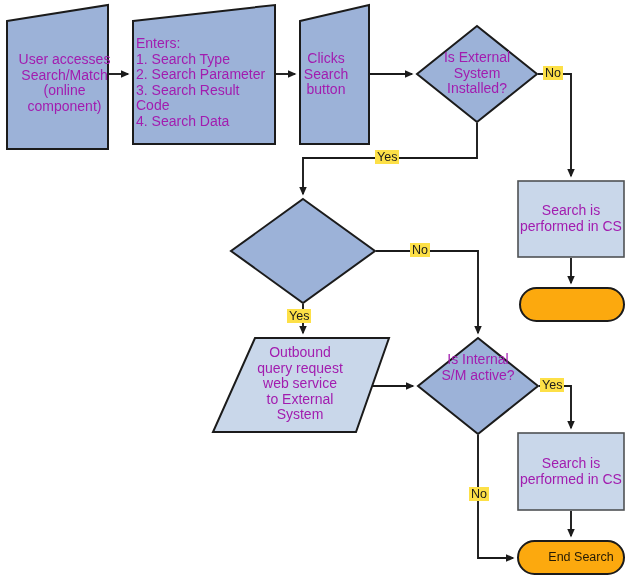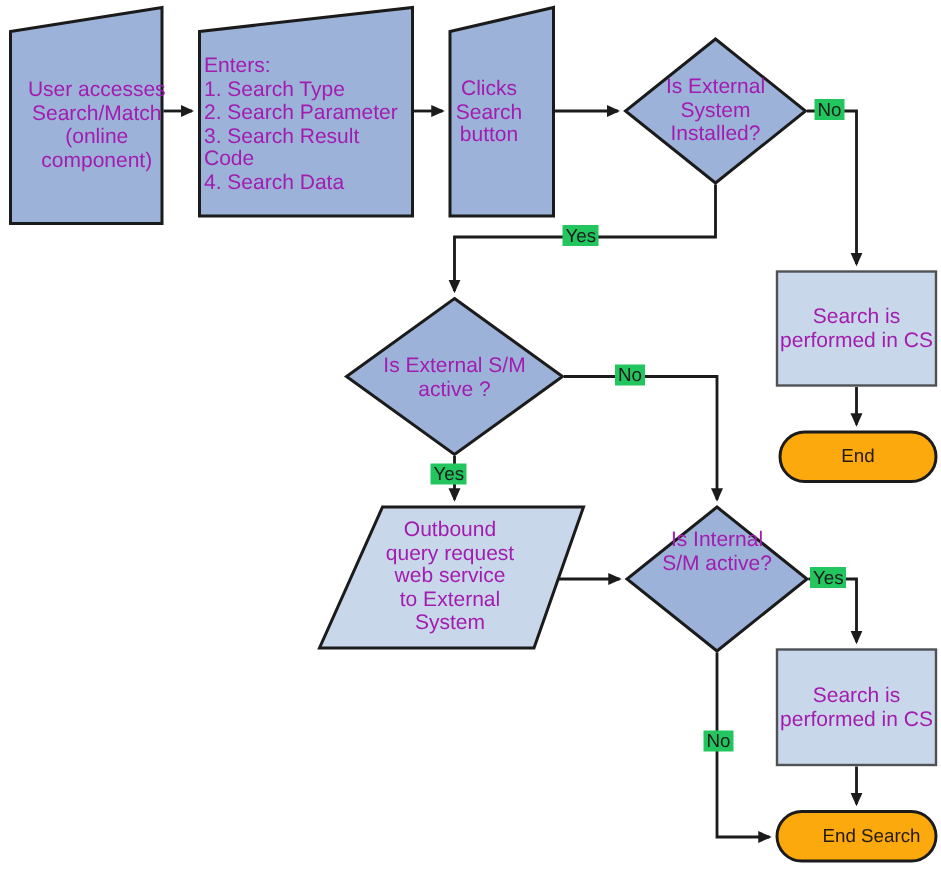--- a/index.html
+++ b/index.html
@@ -59,21 +59,21 @@
     pointer-events: none;
   }
   .lbl-left {
     text-align: left;
   }
   .edge-lbl {
     position: absolute;
     font-family: "Liberation Sans", sans-serif;
     font-size: 12.5px;
     color: #1b1b1b;
-    background: #22c55e;
+    background: #fde047;
     padding: 0 2px;
     white-space: nowrap;
   }
   .term-lbl {
     color: #231a05;
     font-size: 12.5px;
   }
   .ctr {
     display: flex;
     align-items: center;
@@ -154,24 +154,21 @@
 Search
 button</div>
 
   <div class="lbl ctr" style="left:425px; top:50px; width:104px;">Is External
 System
 Installed?</div>
 
   <div class="lbl ctr" style="left:519px; top:203px; width:104px;">Search is
 performed in CS</div>
 
-  <div class="lbl ctr term-lbl" style="left:521px; top:297px; width:102px;">End</div>
 
-  <div class="lbl ctr" style="left:240px; top:236px; width:126px;">Is External S/M
-active ?</div>
 
   <div class="lbl ctr" style="left:240px; top:345px; width:120px;">Outbound
 query request
 web service
 to External
 System</div>
 
   <div class="lbl ctr" style="left:428px; top:352px; width:100px;">Is Internal
 S/M active?</div>
 

